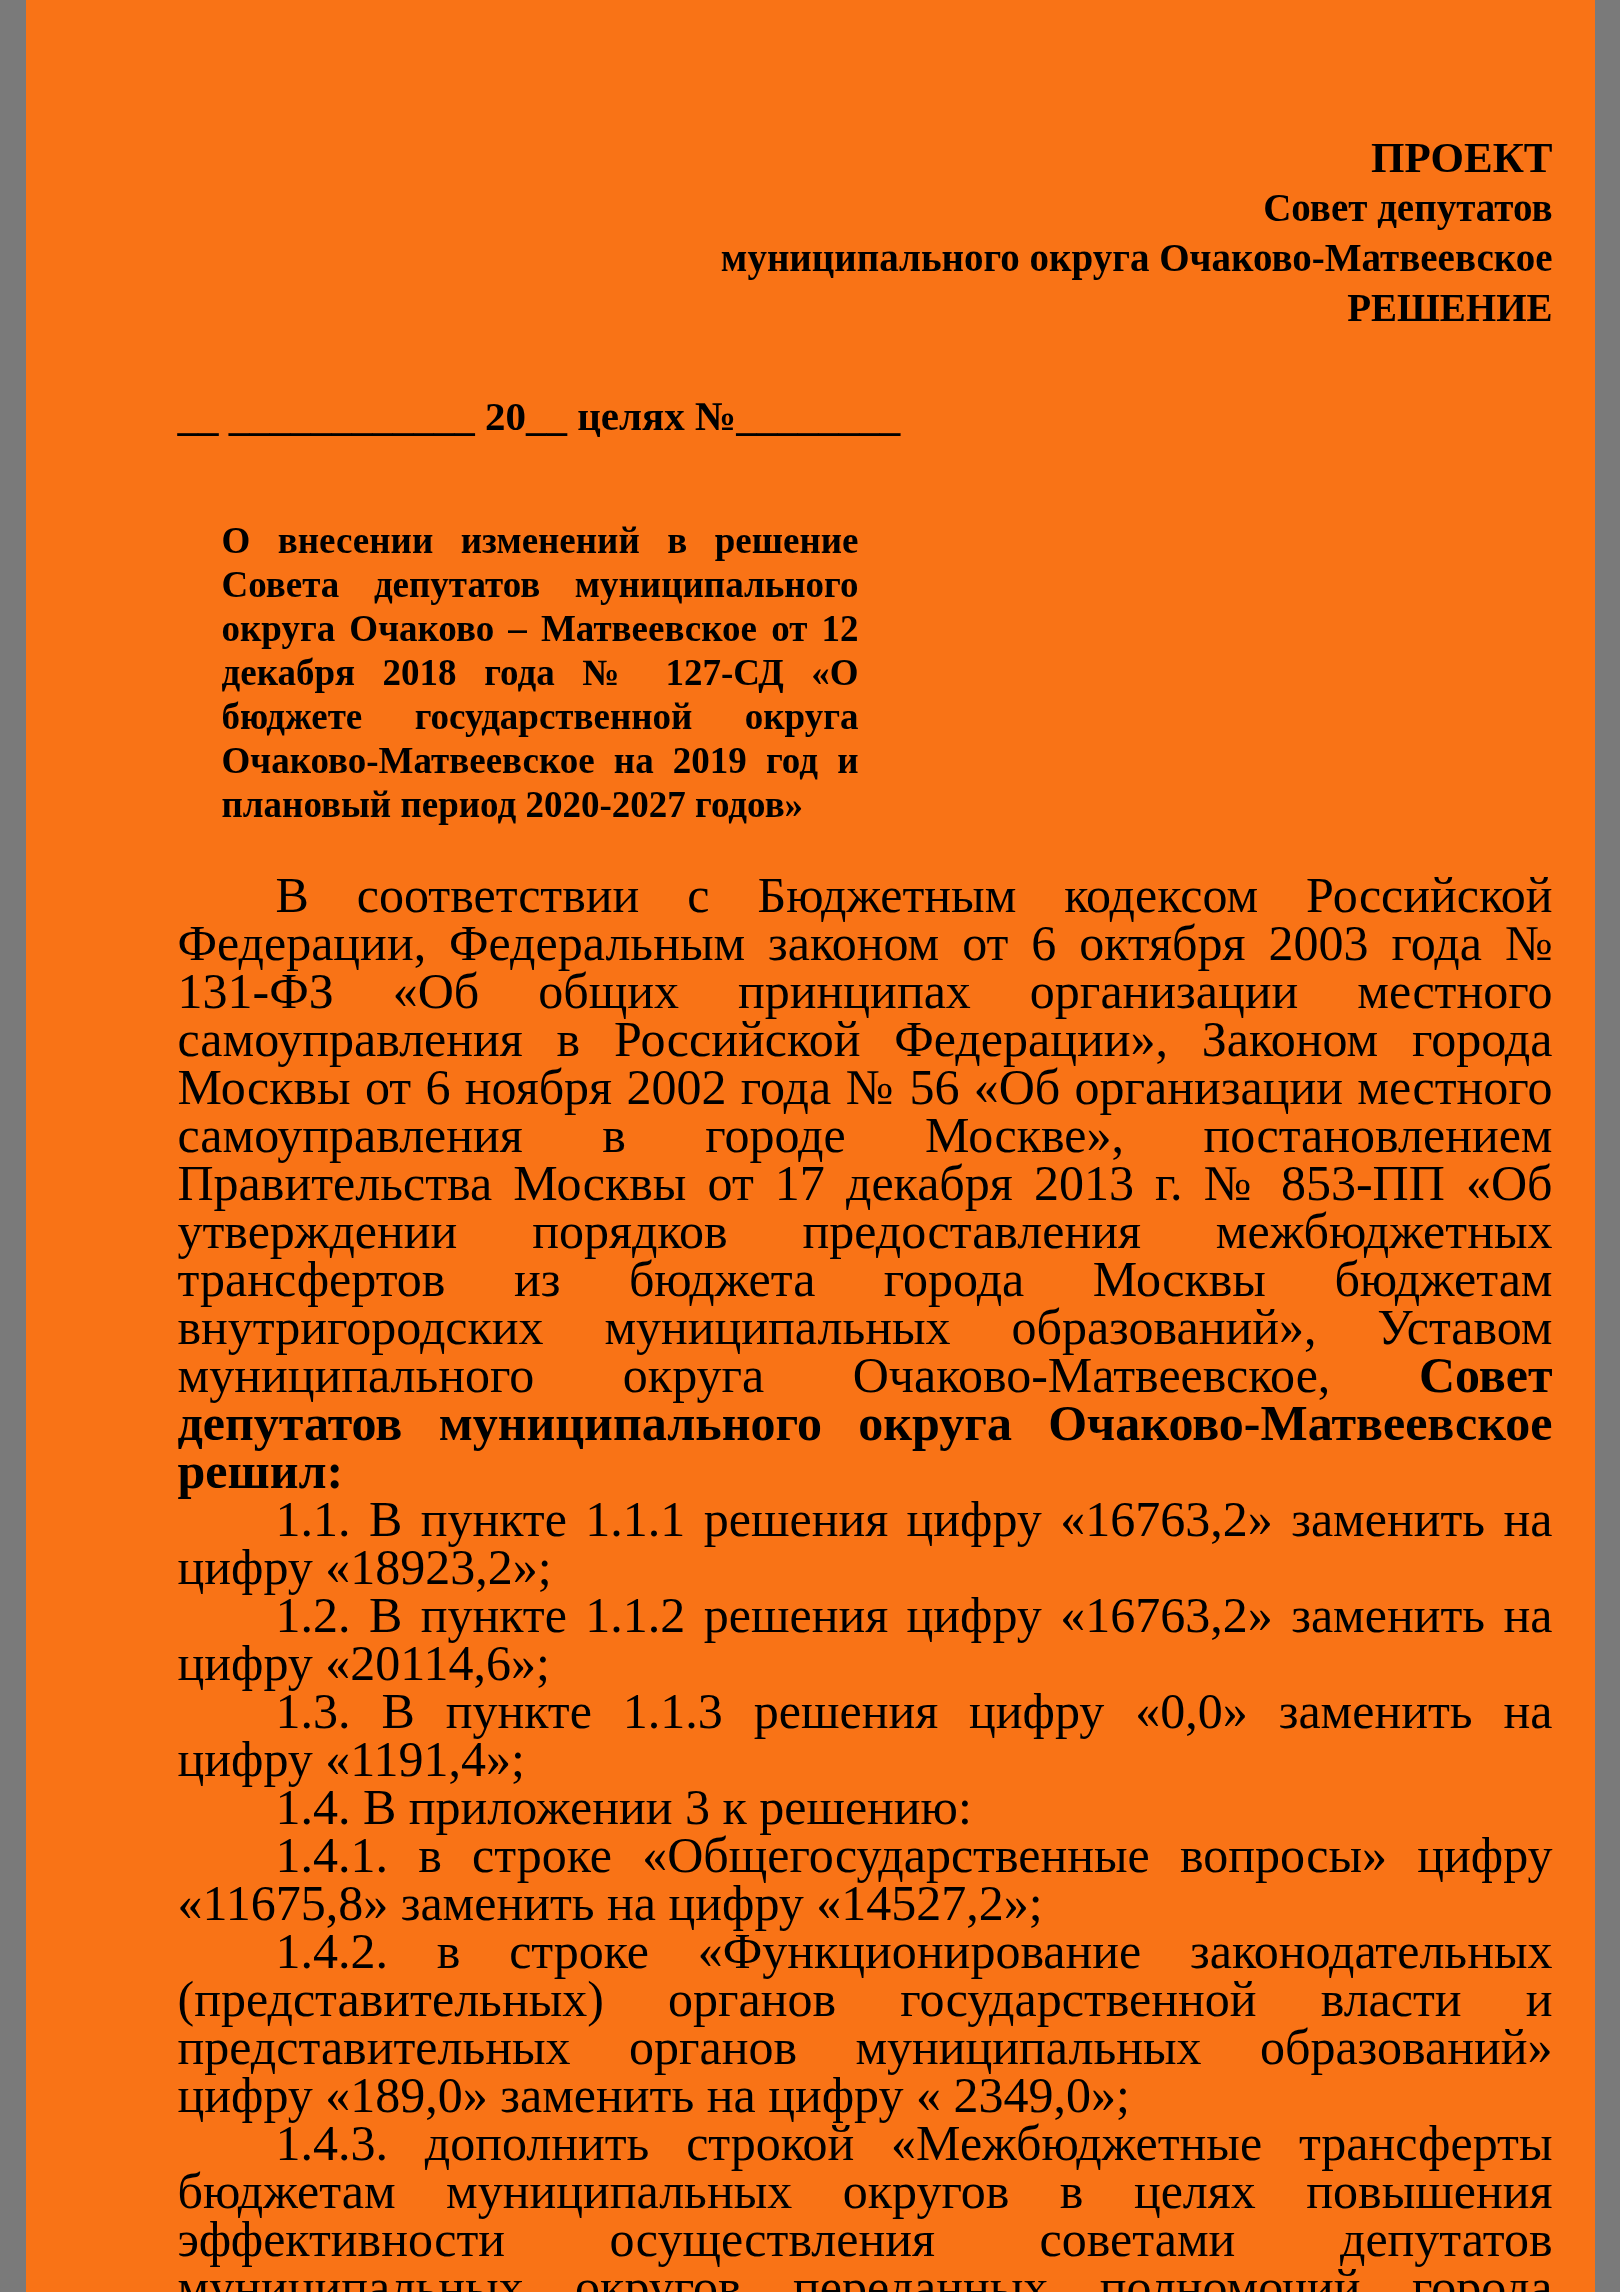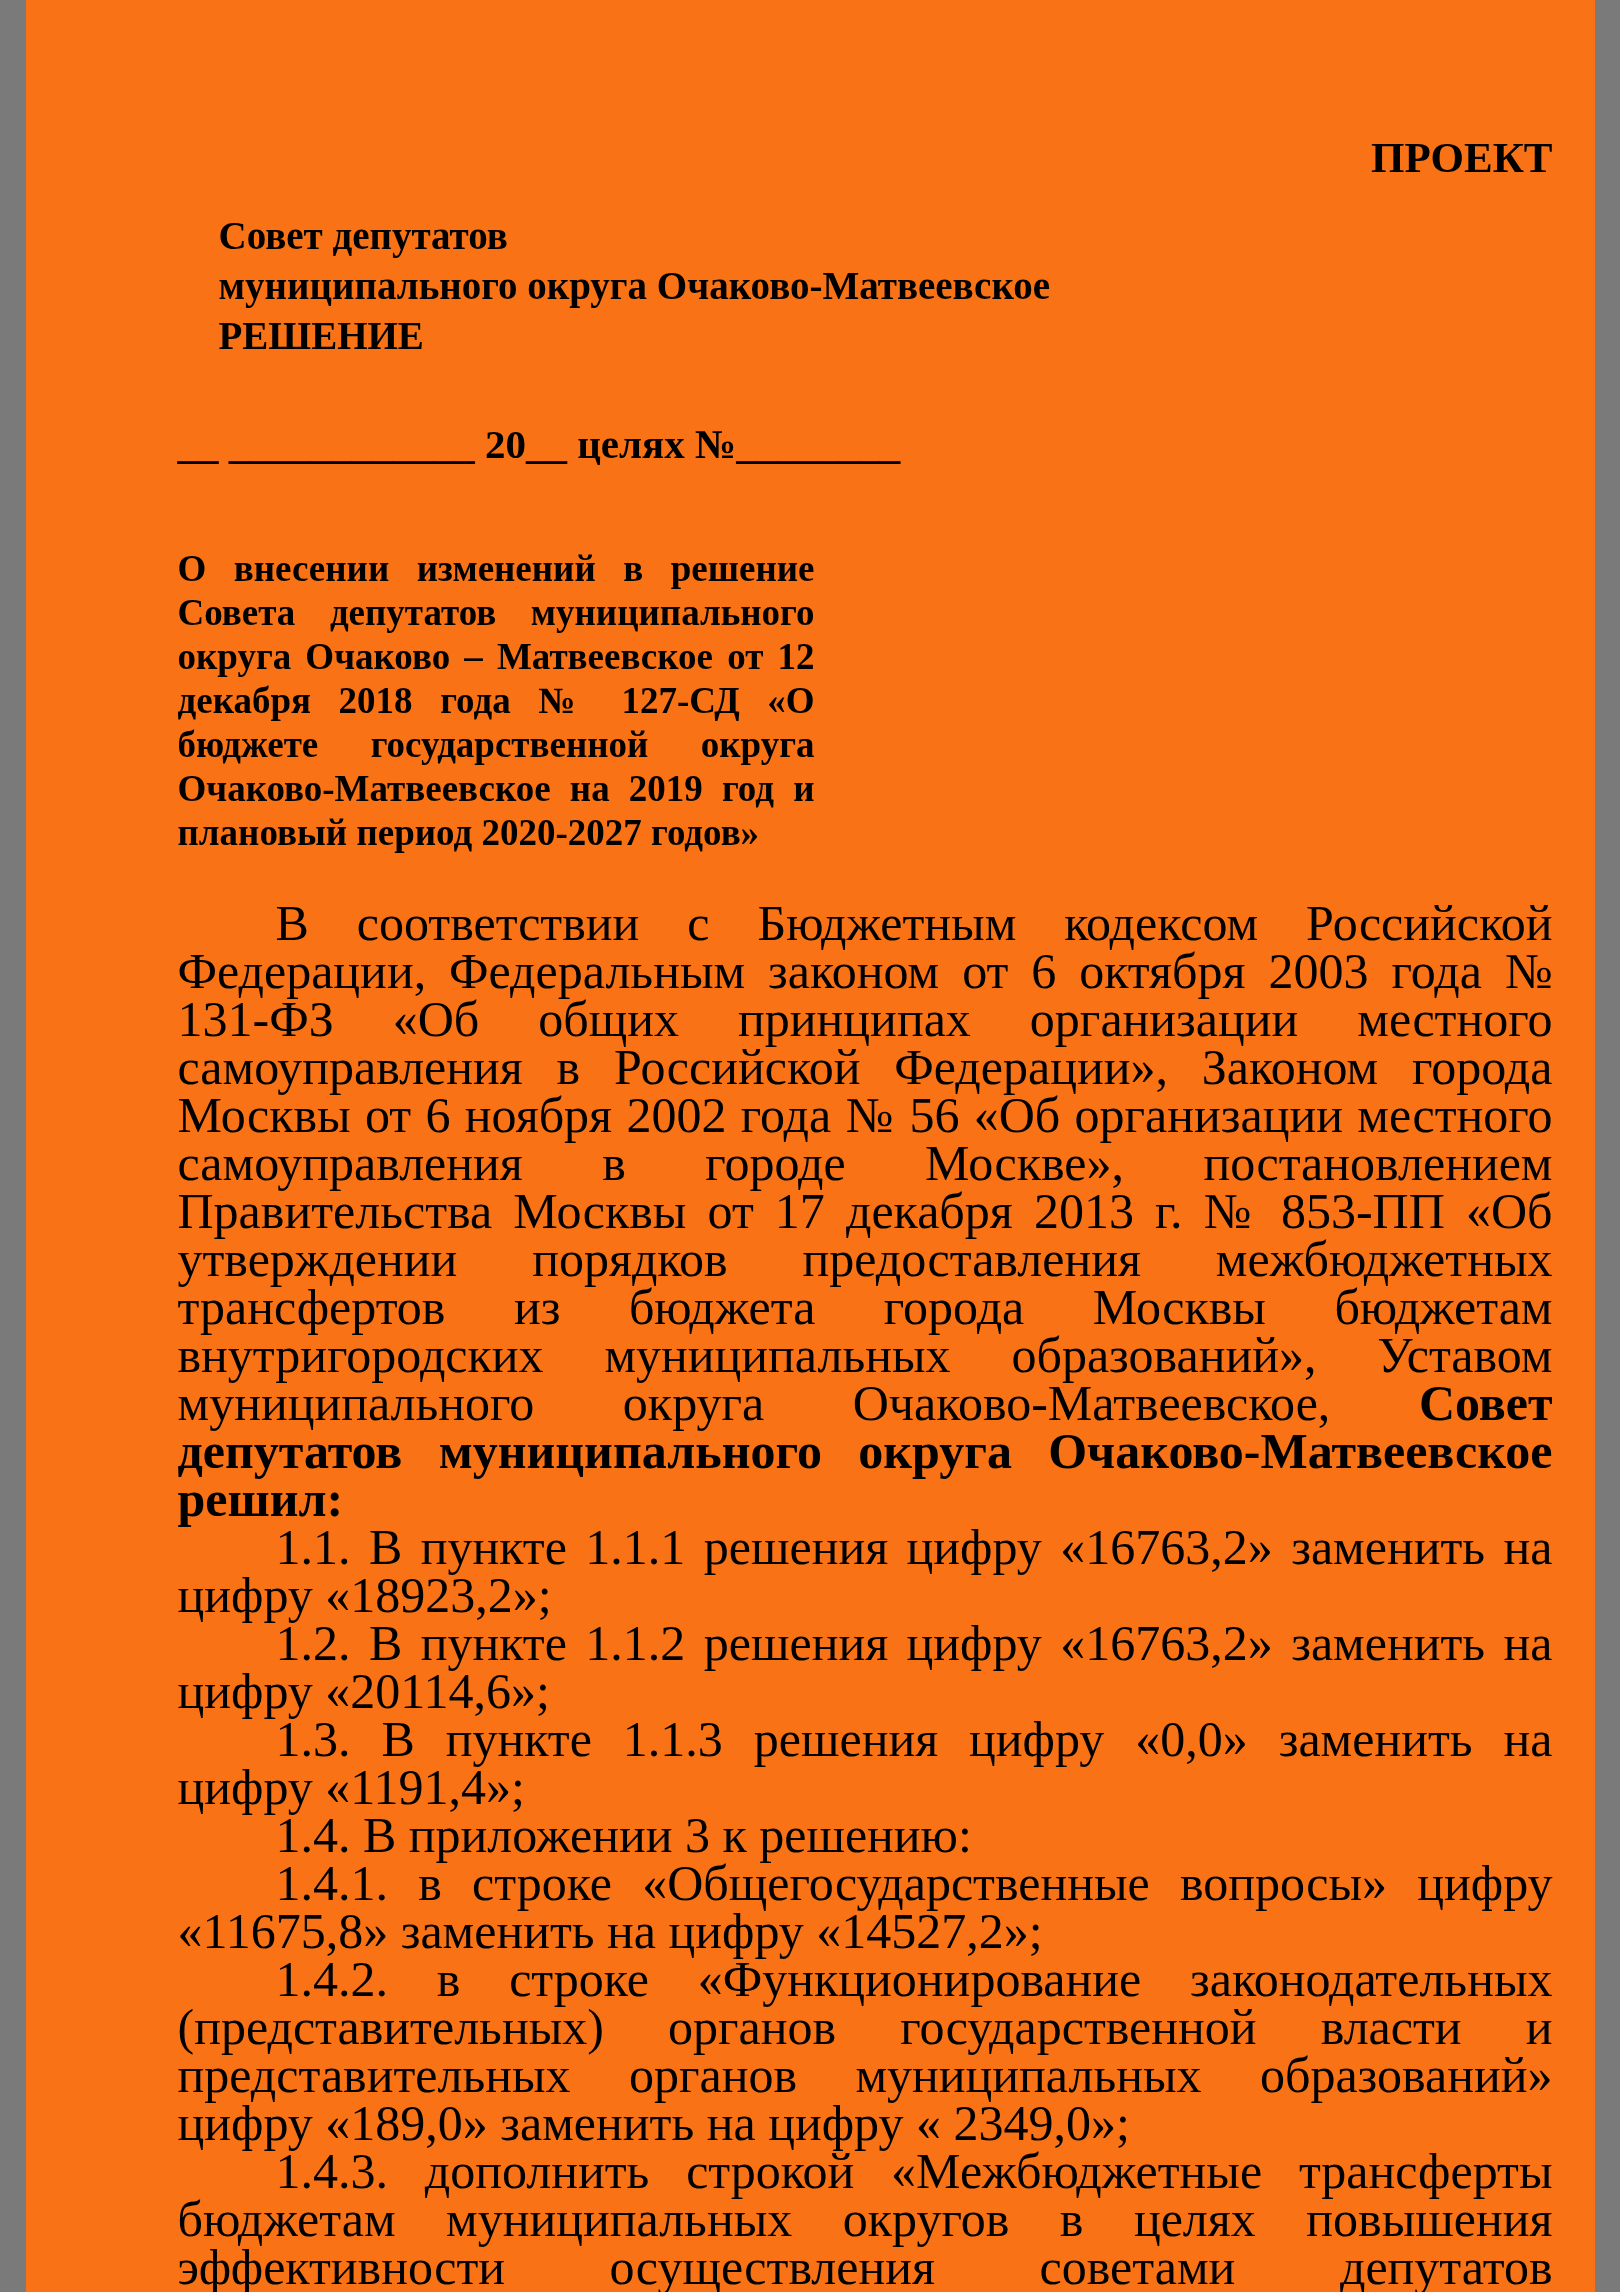--- a/index.html
+++ b/index.html
@@ -21,40 +21,41 @@
     width: 1375px;
   }
   .stamp {
     margin-top: 135px;
     text-align: right;
     font-weight: 700;
     font-size: 43px;
     line-height: 45px;
   }
   .org-header {
-    margin-top: 31px;
+    margin-top: 3px;
     padding-left: 41px;
-    text-align: left;
+    text-align: right;
     font-weight: 700;
     font-size: 39px;
     line-height: 50px;
   }
   .date-line {
     margin-top: 59px;
     font-weight: 700;
     font-size: 41px;
     line-height: 49px;
     white-space: nowrap;
   }
   .doc-title {
     margin-top: 78px;
     width: 637px;
     font-weight: 700;
     font-size: 37px;
     line-height: 44px;
+    margin-left: 44px;
   }
   .doc-title .title-line {
     text-align: justify;
     text-align-last: justify;
   }
   .doc-title .title-line:last-child {
     text-align-last: left;
   }
   .doc-body {
     margin-top: 44px;

